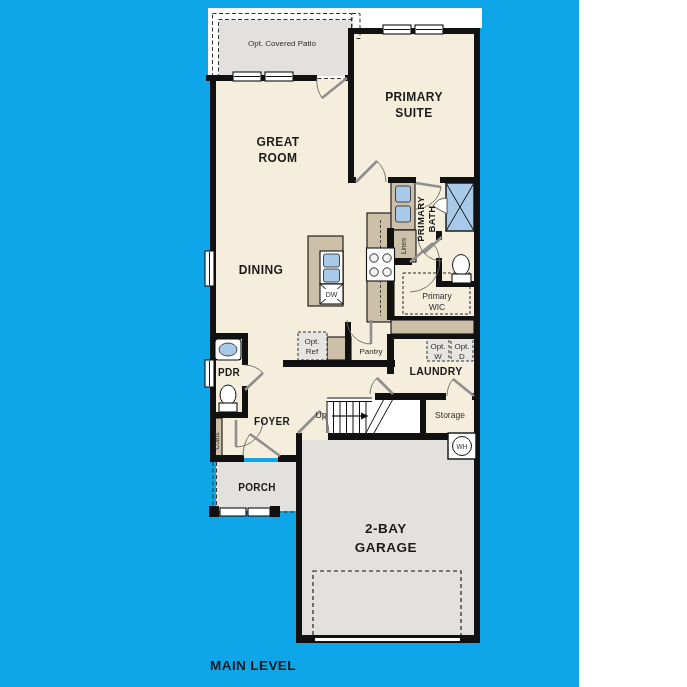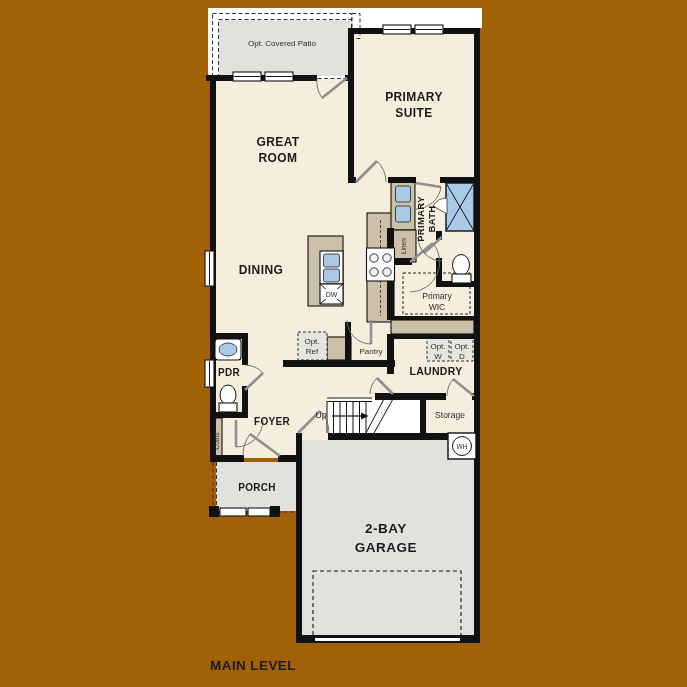--- a/index.html
+++ b/index.html
@@ -1,16 +1,16 @@
 <!DOCTYPE html>
 <html><head>
 <meta charset="utf-8">
 <style>
   html,body{margin:0;padding:0;background:#ffffff;}
-  #stage{position:relative;width:687px;height:687px;background:#a16207;overflow:hidden;}
+  #stage{position:relative;width:579px;height:687px;background:#0ea5e9;overflow:hidden;}
   svg{display:block;}
   text{font-family:"Liberation Sans","DejaVu Sans",sans-serif;fill:#1a1a1a;}
   .room-lbl{font-size:12px;font-weight:bold;letter-spacing:.4px;}
   .room-lbl-lg{font-size:13.5px;font-weight:bold;letter-spacing:.5px;}
   .room-lbl-md{font-size:10px;font-weight:bold;letter-spacing:.3px;}
   .room-lbl-laundry{font-size:10.5px;font-weight:bold;letter-spacing:.3px;}
   .sm-lbl{font-size:8px;fill:#2b2b2b;}
   .sm-lbl-85{font-size:8.5px;fill:#2b2b2b;}
   .sm-lbl-9{font-size:9px;fill:#2b2b2b;}
   .tiny-lbl{font-size:6.5px;fill:#2b2b2b;}

